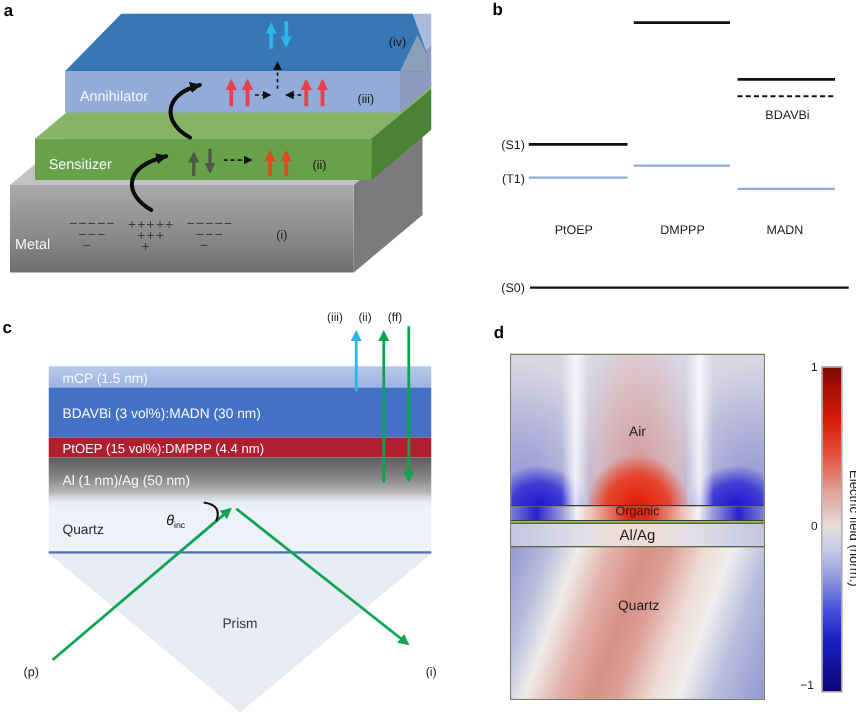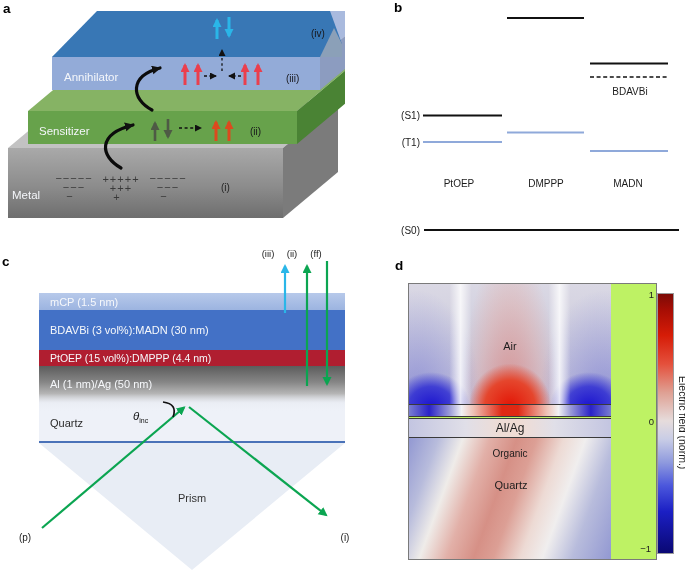--- a/index.html
+++ b/index.html
@@ -5,21 +5,21 @@
   html,body{margin:0;padding:0;background:#ffffff;}
   #canvas{position:relative;width:685px;height:576px;background:#ffffff;overflow:hidden;
           font-family:"Liberation Sans", sans-serif;}
   .plabel{position:absolute;font-weight:bold;font-size:13.5px;color:#000;}
   svg{position:absolute;overflow:hidden;}
   svg text{font-family:"Liberation Sans", sans-serif;}
   .mono{font-family:"DejaVu Sans Mono", monospace;}
 
   
   #pd-plot{position:absolute;left:408px;top:283px;width:202px;height:275px;
-           border:1.5px solid #7a7a7a;background:#bef264;padding-left:45px;}
+           border:1.5px solid #7a7a7a;background:#bef264;}
   .pd-region{position:absolute;left:0;width:202px;}
   #pd-air{top:0;height:120px;
     background:
       linear-gradient(90deg, rgba(255,255,255,0) 20%, rgba(255,255,255,.8) 25.5%, rgba(255,255,255,0) 31%,
                       rgba(255,255,255,0) 69%, rgba(255,255,255,.8) 74.5%, rgba(255,255,255,0) 80%),
       radial-gradient(ellipse 56px 58px at 50% 102%, #e31505 0%, #e5462d 45%, rgba(229,90,70,0) 74%),
       radial-gradient(ellipse 27% 150% at 50% 100%, rgba(224,100,85,.55) 0%, rgba(228,152,140,.35) 55%, rgba(228,170,160,0) 88%),
       radial-gradient(ellipse 50px 44px at 11% 102%, #1c14cf 0%, rgba(40,38,210,.8) 45%, rgba(70,70,215,0) 78%),
       radial-gradient(ellipse 50px 44px at 89% 102%, #1c14cf 0%, rgba(40,38,210,.8) 45%, rgba(70,70,215,0) 78%),
       radial-gradient(ellipse 42% 120% at 4% 95%, rgba(92,97,208,.5), rgba(130,135,220,0) 75%),
@@ -237,21 +237,21 @@
       <tspan font-size="11.5" font-style="italic">θ</tspan><tspan font-size="7" dy="2.5">inc</tspan>
     </text>
   </svg>
 
   <div id="pd-plot">
     <div id="pd-air" class="pd-region"></div>
     <div id="pd-organic" class="pd-region"></div>
     <div id="pd-alag" class="pd-region"></div>
     <div id="pd-quartz" class="pd-region"></div>
     <div class="pd-text" style="left:101px;top:56px;font-size:11px;">Air</div>
-    <div class="pd-text" style="left:101px;top:120px;font-size:10px;margin-top:44px;">Organic</div>
+    <div class="pd-text" style="left:101px;top:120px;font-size:10px;">Organic</div>
     <div class="pd-text" style="left:101px;top:137px;font-size:12px;">Al/Ag</div>
     <div class="pd-text" style="left:102px;top:195px;font-size:11px;">Quartz</div>
   </div>
 
   <div id="pd-cbar"></div>
   <div class="pd-tick" style="left:640px;top:289px;">1</div>
   <div class="pd-tick" style="left:640px;top:416px;">0</div>
   <div class="pd-tick" style="left:637px;top:543px;">−1</div>
   <div id="pd-cbar-label">Electric field (norm.)</div>
 

